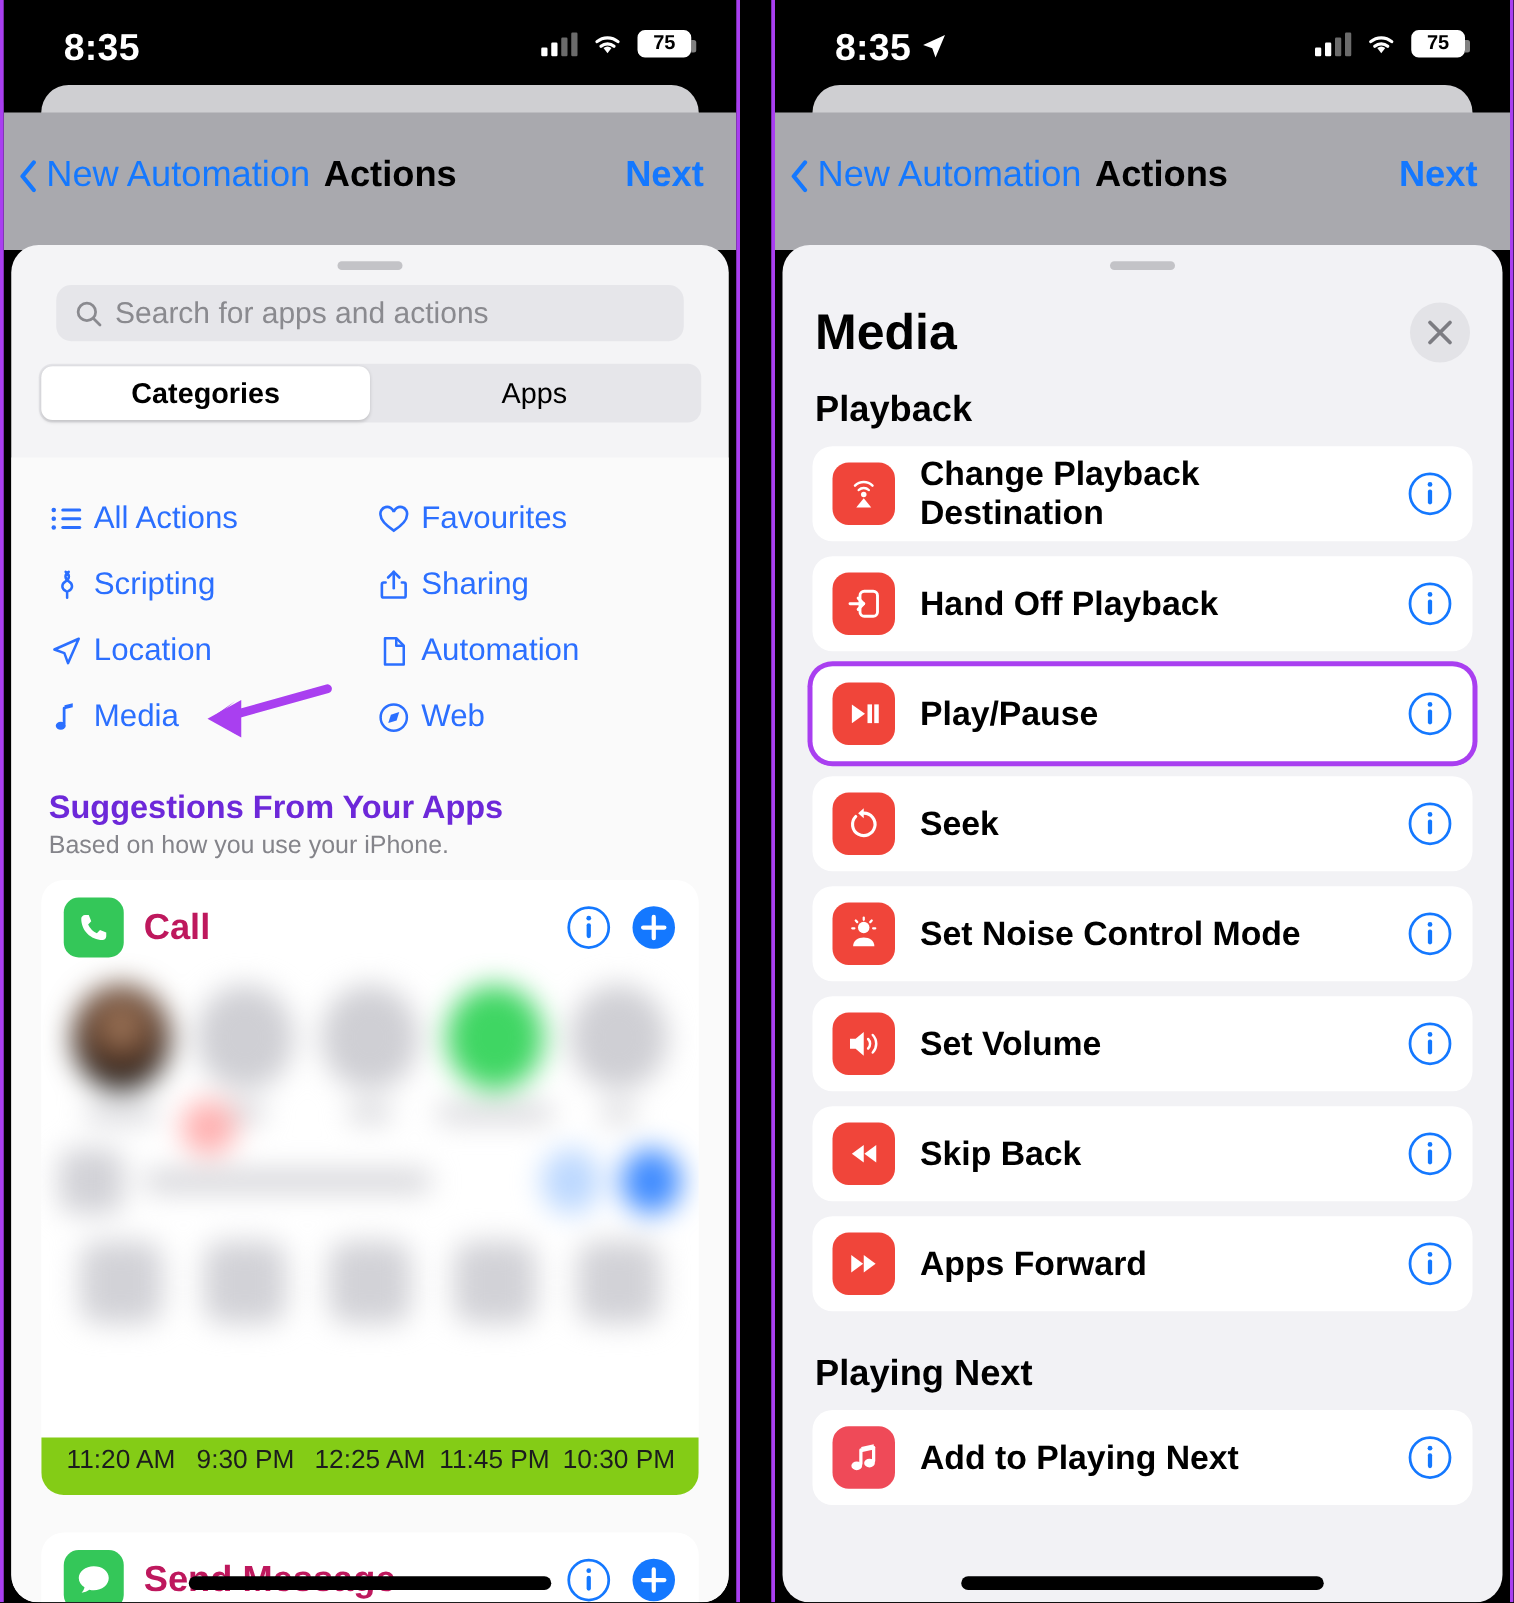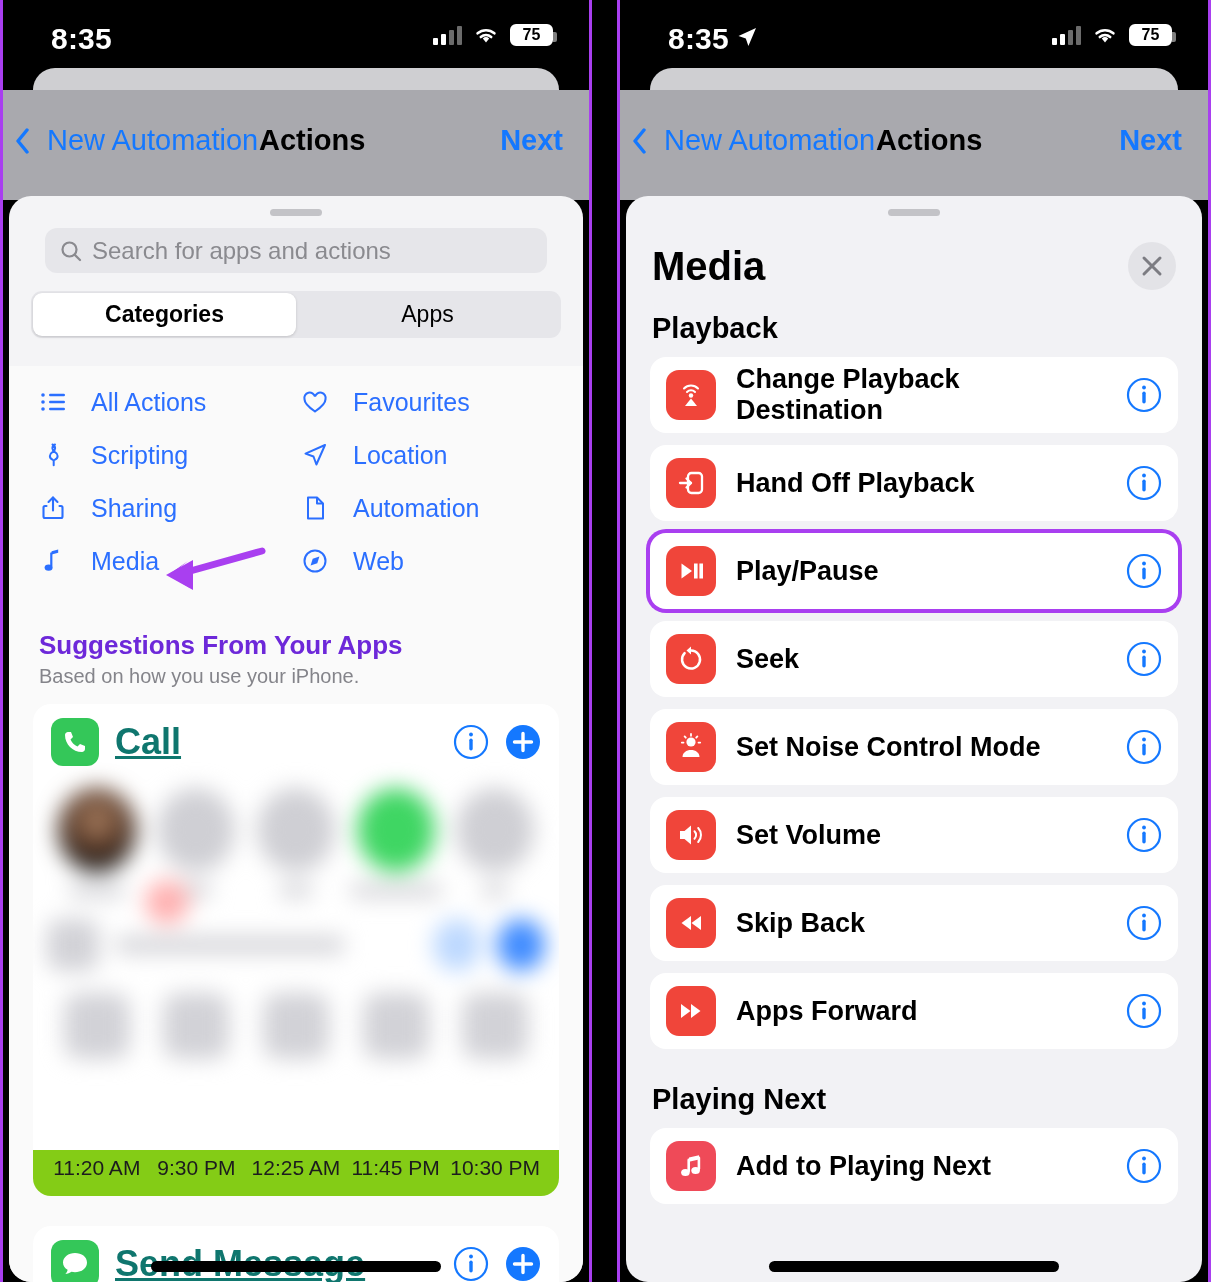--- a/index.html
+++ b/index.html
@@ -26,21 +26,21 @@
   .batt{ position:relative; width:43px; height:22px; border:2px solid #fff; border-radius:6px; background:#fff; display:flex; align-items:center; justify-content:center; }
   .batt span{ color:#000; font-size:16px; font-weight:700; line-height:1; }
   .batt:after{ content:""; position:absolute; right:-6px; top:6px; width:4px; height:10px; background:#fff; opacity:.5; border-radius:0 2px 2px 0; }
 
   
   .card-behind{ position:absolute; left:30px; right:30px; top:68px; height:60px; background:#cfcfd2; border-radius:22px 22px 0 0; }
 
   
   .navbar{ position:absolute; left:0; right:0; top:90px; height:110px; background:#a9a9ae; }
   .navbar .row{ position:relative; height:100%; }
-  .nav-back{ position:absolute; left:12px; top:34px; display:flex; align-items:center; gap:17px; cursor:pointer; }
+  .nav-back{ position:absolute; left:12px; top:34px; display:flex; align-items:center; gap:7px; cursor:pointer; }
   .chev{ width:15px; height:26px; }
   .nav-back-label{ color:#1478ff; font-size:29px; }
   .nav-title{ position:absolute; top:34px; color:#000; font-size:29px; font-weight:700; }
   .nav-next{ position:absolute; right:26px; top:34px; color:#1478ff; font-size:29px; font-weight:600; cursor:pointer;text-align:right; }
 
   
   .sheet{ position:absolute; left:6px; right:6px; background:#f4f4f6; border-radius:22px; overflow:hidden; }
   .left .sheet{ top:196px; bottom:0; }
   .right .sheet{ top:196px; bottom:0; background:#f2f2f5; }
   .grabber{ width:52px; height:7px; border-radius:4px; background:#c3c3c7; margin:13px auto 0; }
@@ -52,33 +52,33 @@
 
   
   .segwrap{ padding:18px 22px 20px; }
   .seg{ height:47px; background:#e6e6ea; border-radius:11px; display:flex; padding:2px; }
   .seg > div{ flex:1; display:flex; align-items:center; justify-content:center; font-size:23px; color:#000; border-radius:9px; cursor:pointer; }
   .seg > div.on{ background:#fff; font-weight:600; box-shadow:0 1px 3px rgba(0,0,0,.16); }
 
   
   .body-left{ position:absolute; left:0; right:0; top:170px; bottom:0; background:#fafafa; overflow:hidden; }
   .cats{ display:grid; grid-template-columns:1fr 1fr; row-gap:0; padding:22px 20px 0 30px; }
-  .cat{ display:flex; gap:24px; height:53px; cursor:pointer; }
+  .cat{ display:flex; align-items:center; gap:8px; height:53px; cursor:pointer; }
   .cat .lbl{ color:#2b6fff; font-size:25px; }
   .cat svg{ flex:0 0 auto; }
 
   .sugg-h{ padding:30px 30px 0; }
   .sugg-title{ font-size:26px; font-weight:700; color:#6d28d9; }
   .sugg-sub{ font-size:20px; color:#84848a; margin-top:4px; }
 
   .appcard{ margin:16px 24px 0; background:#fff; border-radius:18px; overflow:hidden; }
   .appcard .hdr{ display:flex; align-items:center; padding:14px 18px; gap:16px; }
   .appicon{ width:48px; height:48px; border-radius:12px; display:flex; align-items:center; justify-content:center; flex:0 0 auto; }
   .appicon.green{ background:#34c759; }
-  .app-name{ font-size:36px; font-weight:700; color:#0f766e; flex:1;text-decoration:underline; }
+  .app-name{ font-size:29px; font-weight:700; color:#be185d; flex:1; }
   .icn-btn{ width:36px; height:36px; flex:0 0 auto; cursor:pointer; }
 
   
   .blurzone{ position:relative; height:370px; overflow:hidden; filter:blur(11px); }
   .avrow{ display:flex; gap:0; padding:8px 14px 0; }
   .avcell{ width:113px; display:flex; flex-direction:column; align-items:center; }
   .av{ width:78px; height:84px; border-radius:50%; background:#cfcfd4; }
   .av.dark{ background:radial-gradient(circle at 50% 38%, #b58a6a 0%, #5a3a28 45%, #121212 72%); }
   .av.green{ background:#3fd663; }
   .avlbl{ width:56px; height:13px; background:#cfcfd4; border-radius:6px; margin-top:12px; }
@@ -198,31 +198,31 @@
           </div>
           <div class="cat">
             <svg width="28" height="28" viewBox="0 0 28 28">
                 <path d="M13.5 3.5c3.5 1.8 3.5 5.6 0 7.6s-3.5 5.8 0 7.6M16 3.5c-3.5 1.8-3.5 5.6 0 7.6s3.5 5.8 0 7.6" stroke="#2b6fff" stroke-width="2" fill="none" stroke-linecap="round"></path>
                 <path d="M14.7 19.2v5" stroke="#2b6fff" stroke-width="2" stroke-linecap="round"></path>
               </svg>
             <span class="lbl">Scripting</span>
           </div>
           <div class="cat">
             <svg width="28" height="28" viewBox="0 0 28 28">
-                <path d="M24 4L4.5 12.6l8 2.9 2.9 8L24 4z" stroke="#2b6fff" stroke-width="2" fill="none" stroke-linejoin="round"></path>
-              </svg>
-            <span class="lbl">Location</span>
-          </div>
-          <div class="cat">
-            <svg width="28" height="28" viewBox="0 0 28 28">
                 <path d="M14 3.5v13" stroke="#2b6fff" stroke-width="2.1" stroke-linecap="round"></path>
                 <path d="M9.5 8L14 3.5 18.5 8" stroke="#2b6fff" stroke-width="2.1" fill="none" stroke-linecap="round" stroke-linejoin="round"></path>
                 <path d="M7.5 12H6a1.5 1.5 0 0 0-1.5 1.5v9A1.5 1.5 0 0 0 6 24h16a1.5 1.5 0 0 0 1.5-1.5v-9A1.5 1.5 0 0 0 22 12h-1.5" stroke="#2b6fff" stroke-width="2.1" fill="none" stroke-linecap="round"></path>
               </svg>
             <span class="lbl">Sharing</span>
+          </div>
+          <div class="cat">
+            <svg width="28" height="28" viewBox="0 0 28 28">
+                <path d="M24 4L4.5 12.6l8 2.9 2.9 8L24 4z" stroke="#2b6fff" stroke-width="2" fill="none" stroke-linejoin="round"></path>
+              </svg>
+            <span class="lbl">Location</span>
           </div>
           <div class="cat">
             <svg width="28" height="28" viewBox="0 0 28 28">
                 <path d="M7 3.5h9l6 6v15H7z" stroke="#2b6fff" stroke-width="2" fill="none" stroke-linejoin="round"></path>
                 <path d="M16 3.5v6h6" stroke="#2b6fff" stroke-width="2" fill="none" stroke-linejoin="round"></path>
               </svg>
             <span class="lbl">Automation</span>
           </div>
           <div class="cat">
             <svg width="28" height="28" viewBox="0 0 28 28">

